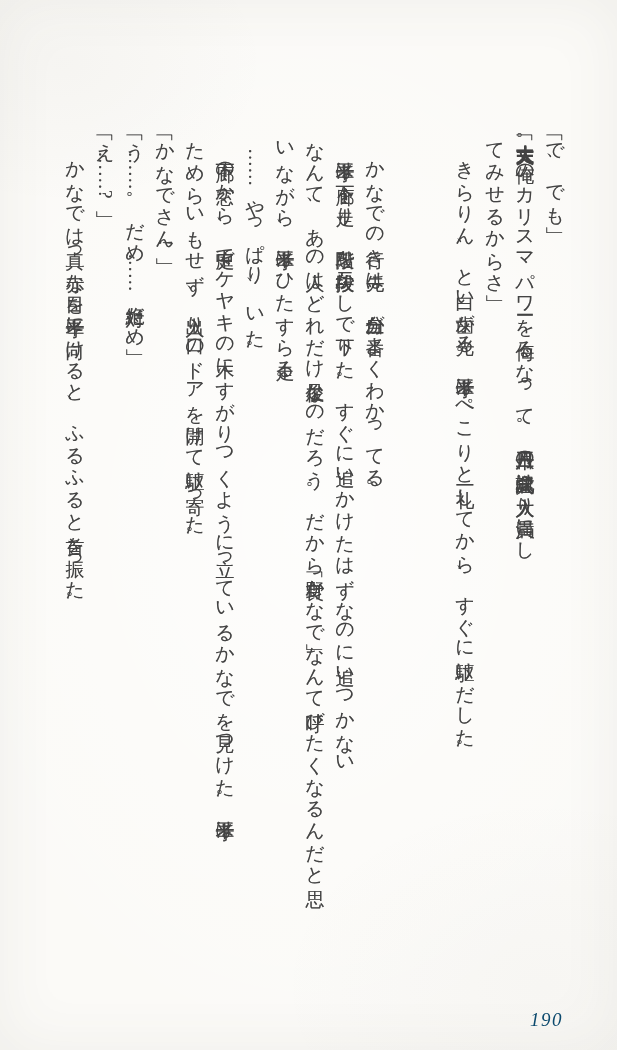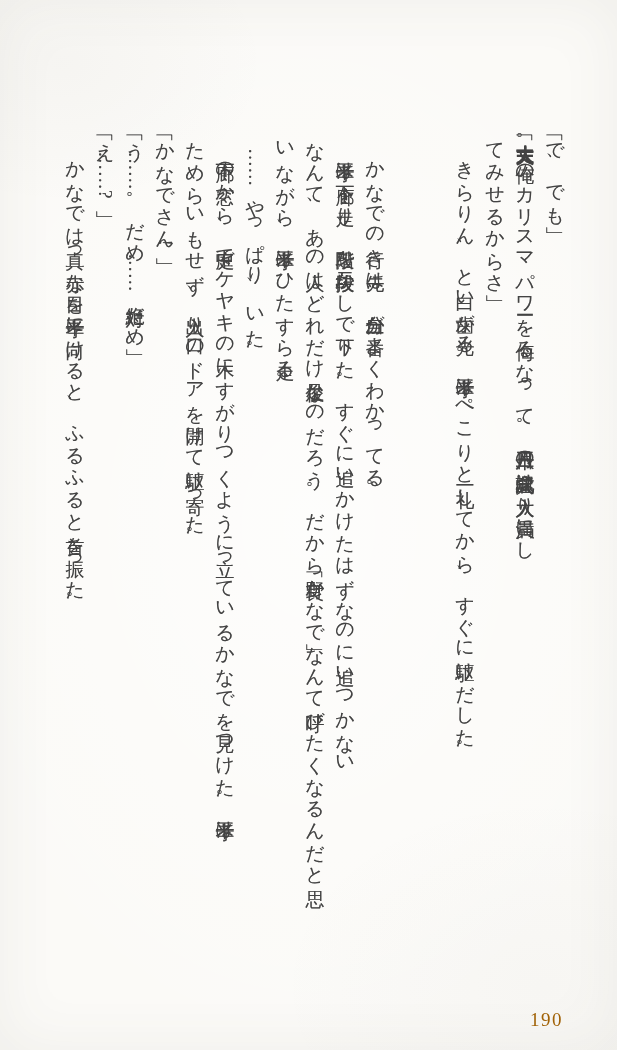--- a/index.html
+++ b/index.html
@@ -45,23 +45,24 @@
     text-indent: 1em;
   }
   .section-break {
     width: 60px;
   }
   .page-number {
     position: absolute;
     top: 1009px;
     right: 54px;
     font-family: "Liberation Serif", "DejaVu Serif", serif;
+    font-style: italic;
     font-size: 19px;
     letter-spacing: 1.5px;
-    color: #a16207;
+    color: #0c4a6e;
   }
 </style>
 </head>
 <body>
 
 <div class="paper-vignette"></div>
 
 <div class="text-block">
     <p class="para dialogue"><span>「で、でも」</span></p>
     <p class="para dialogue"><span>「大丈夫大丈夫。俺のカリスマパワーを侮るなって。八月三十日の記念式典は大入り満員にし</span><br><span>てみせるからさ」</span></p>

